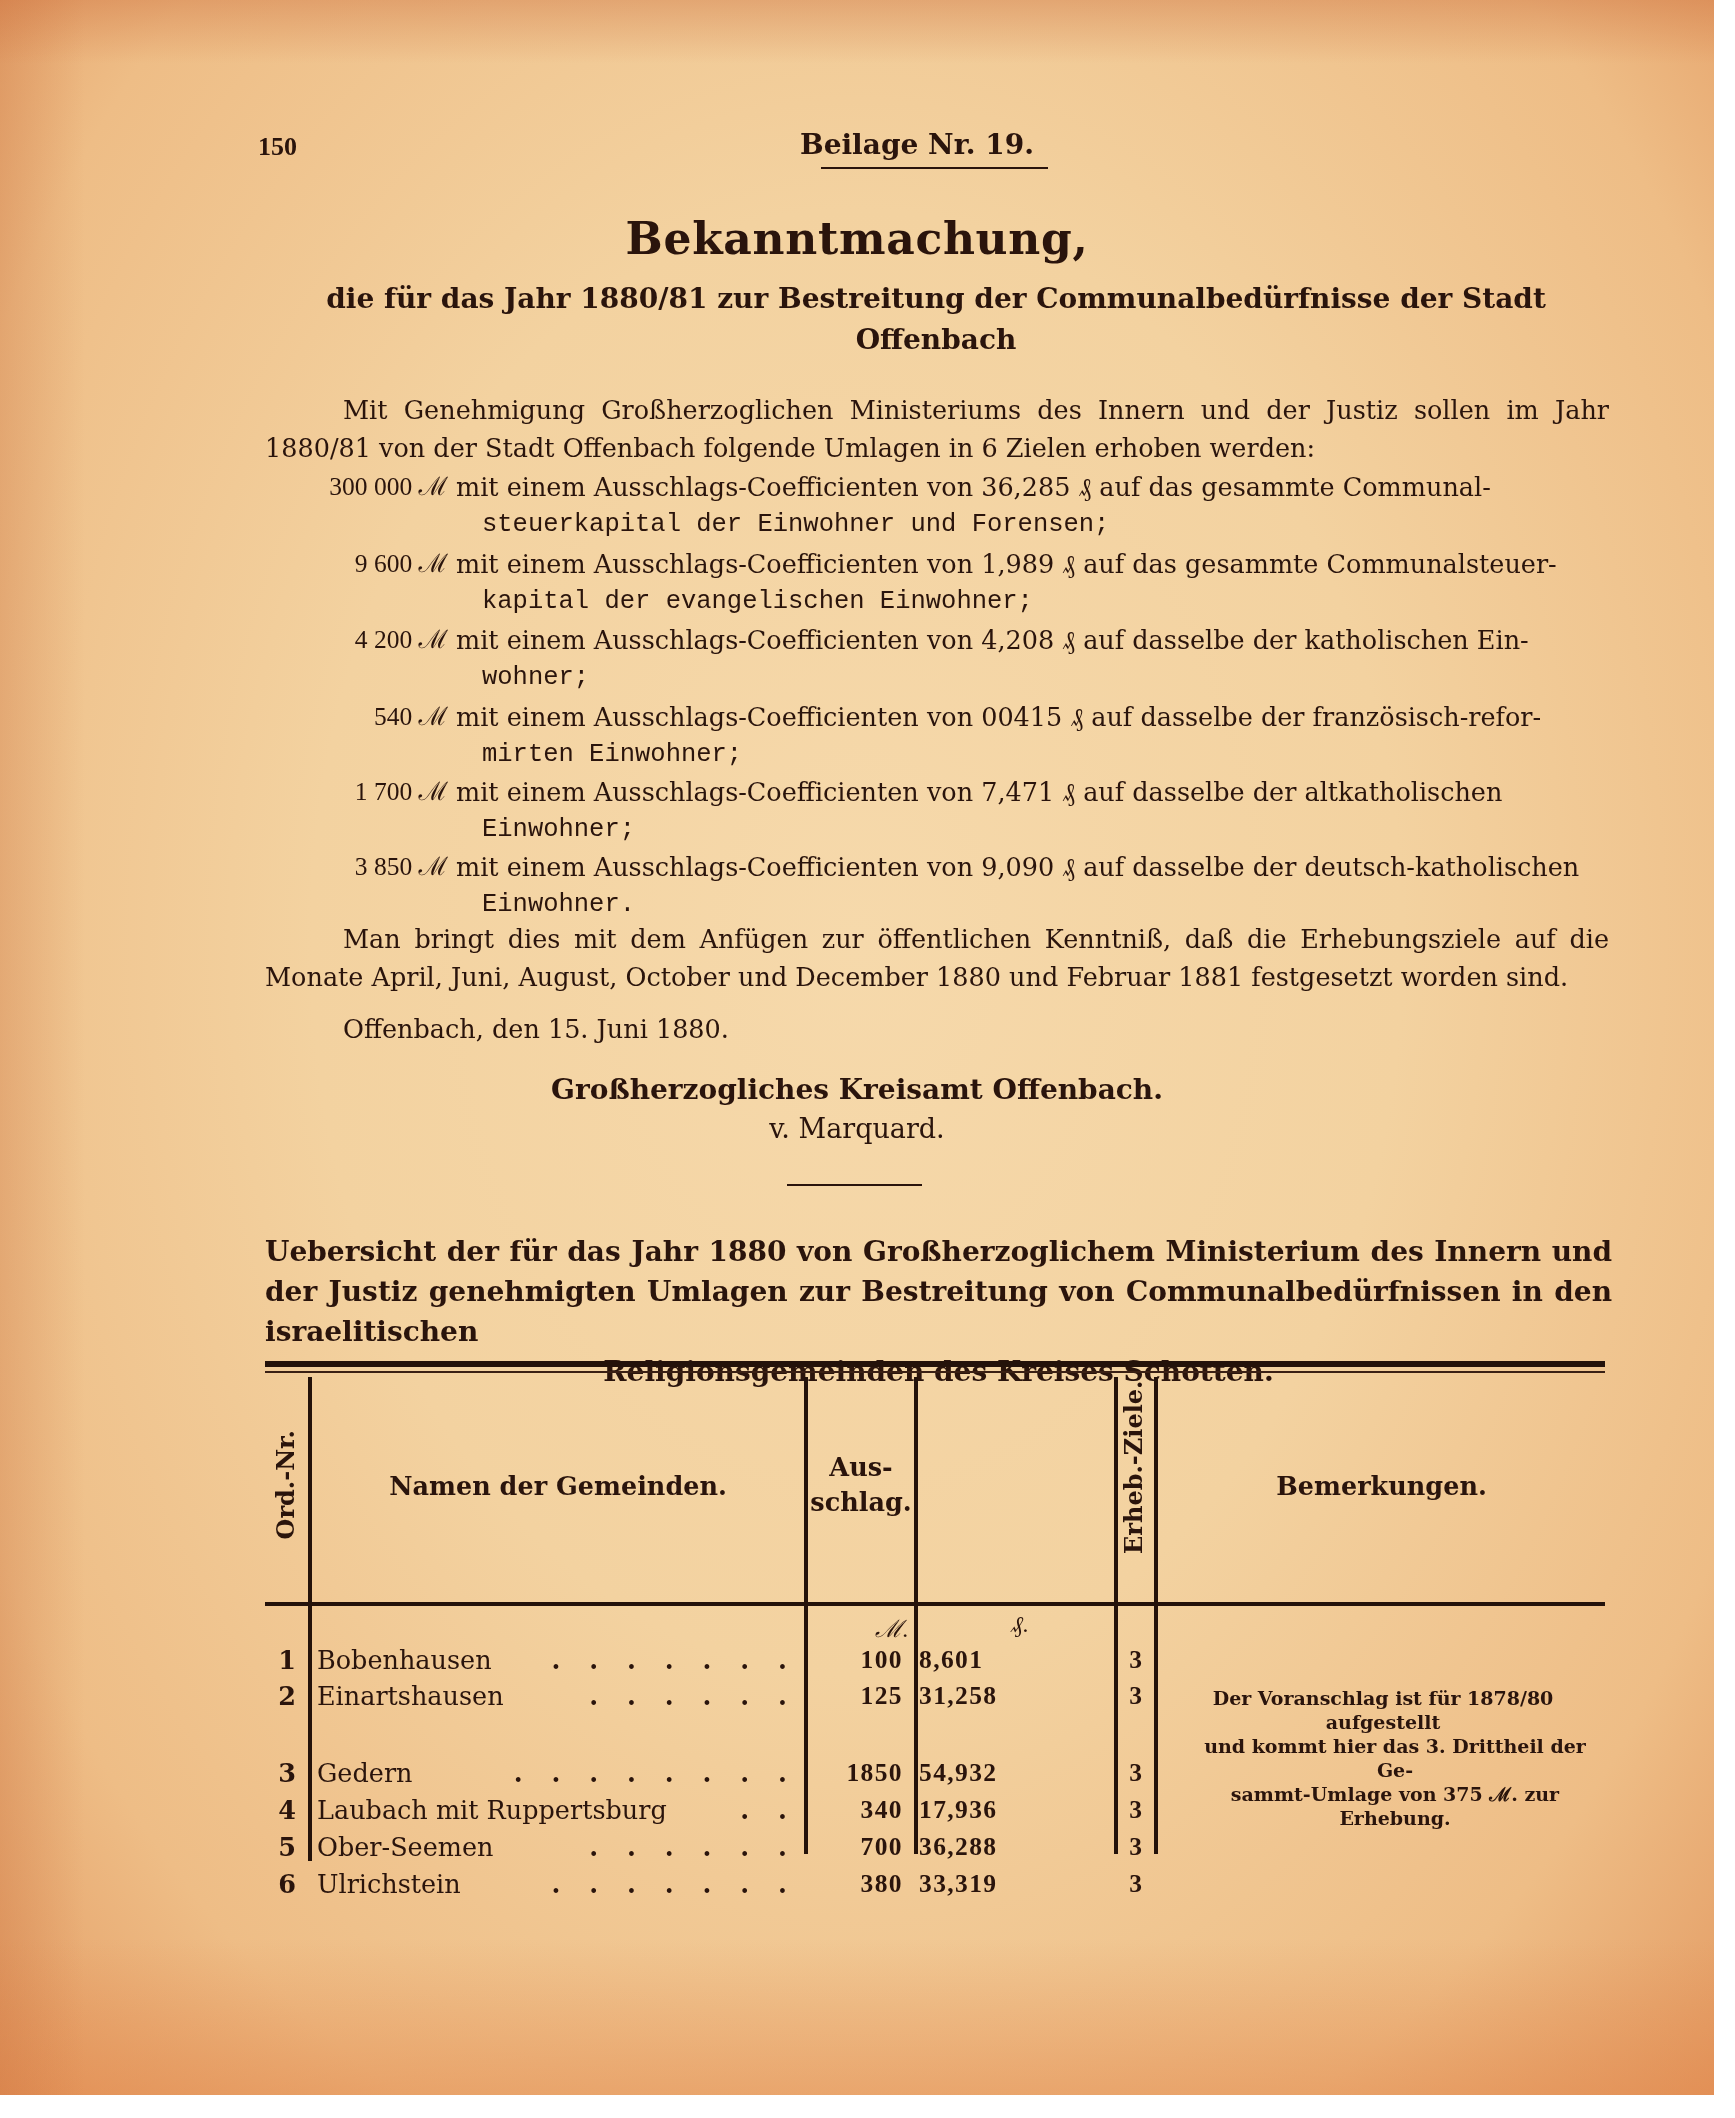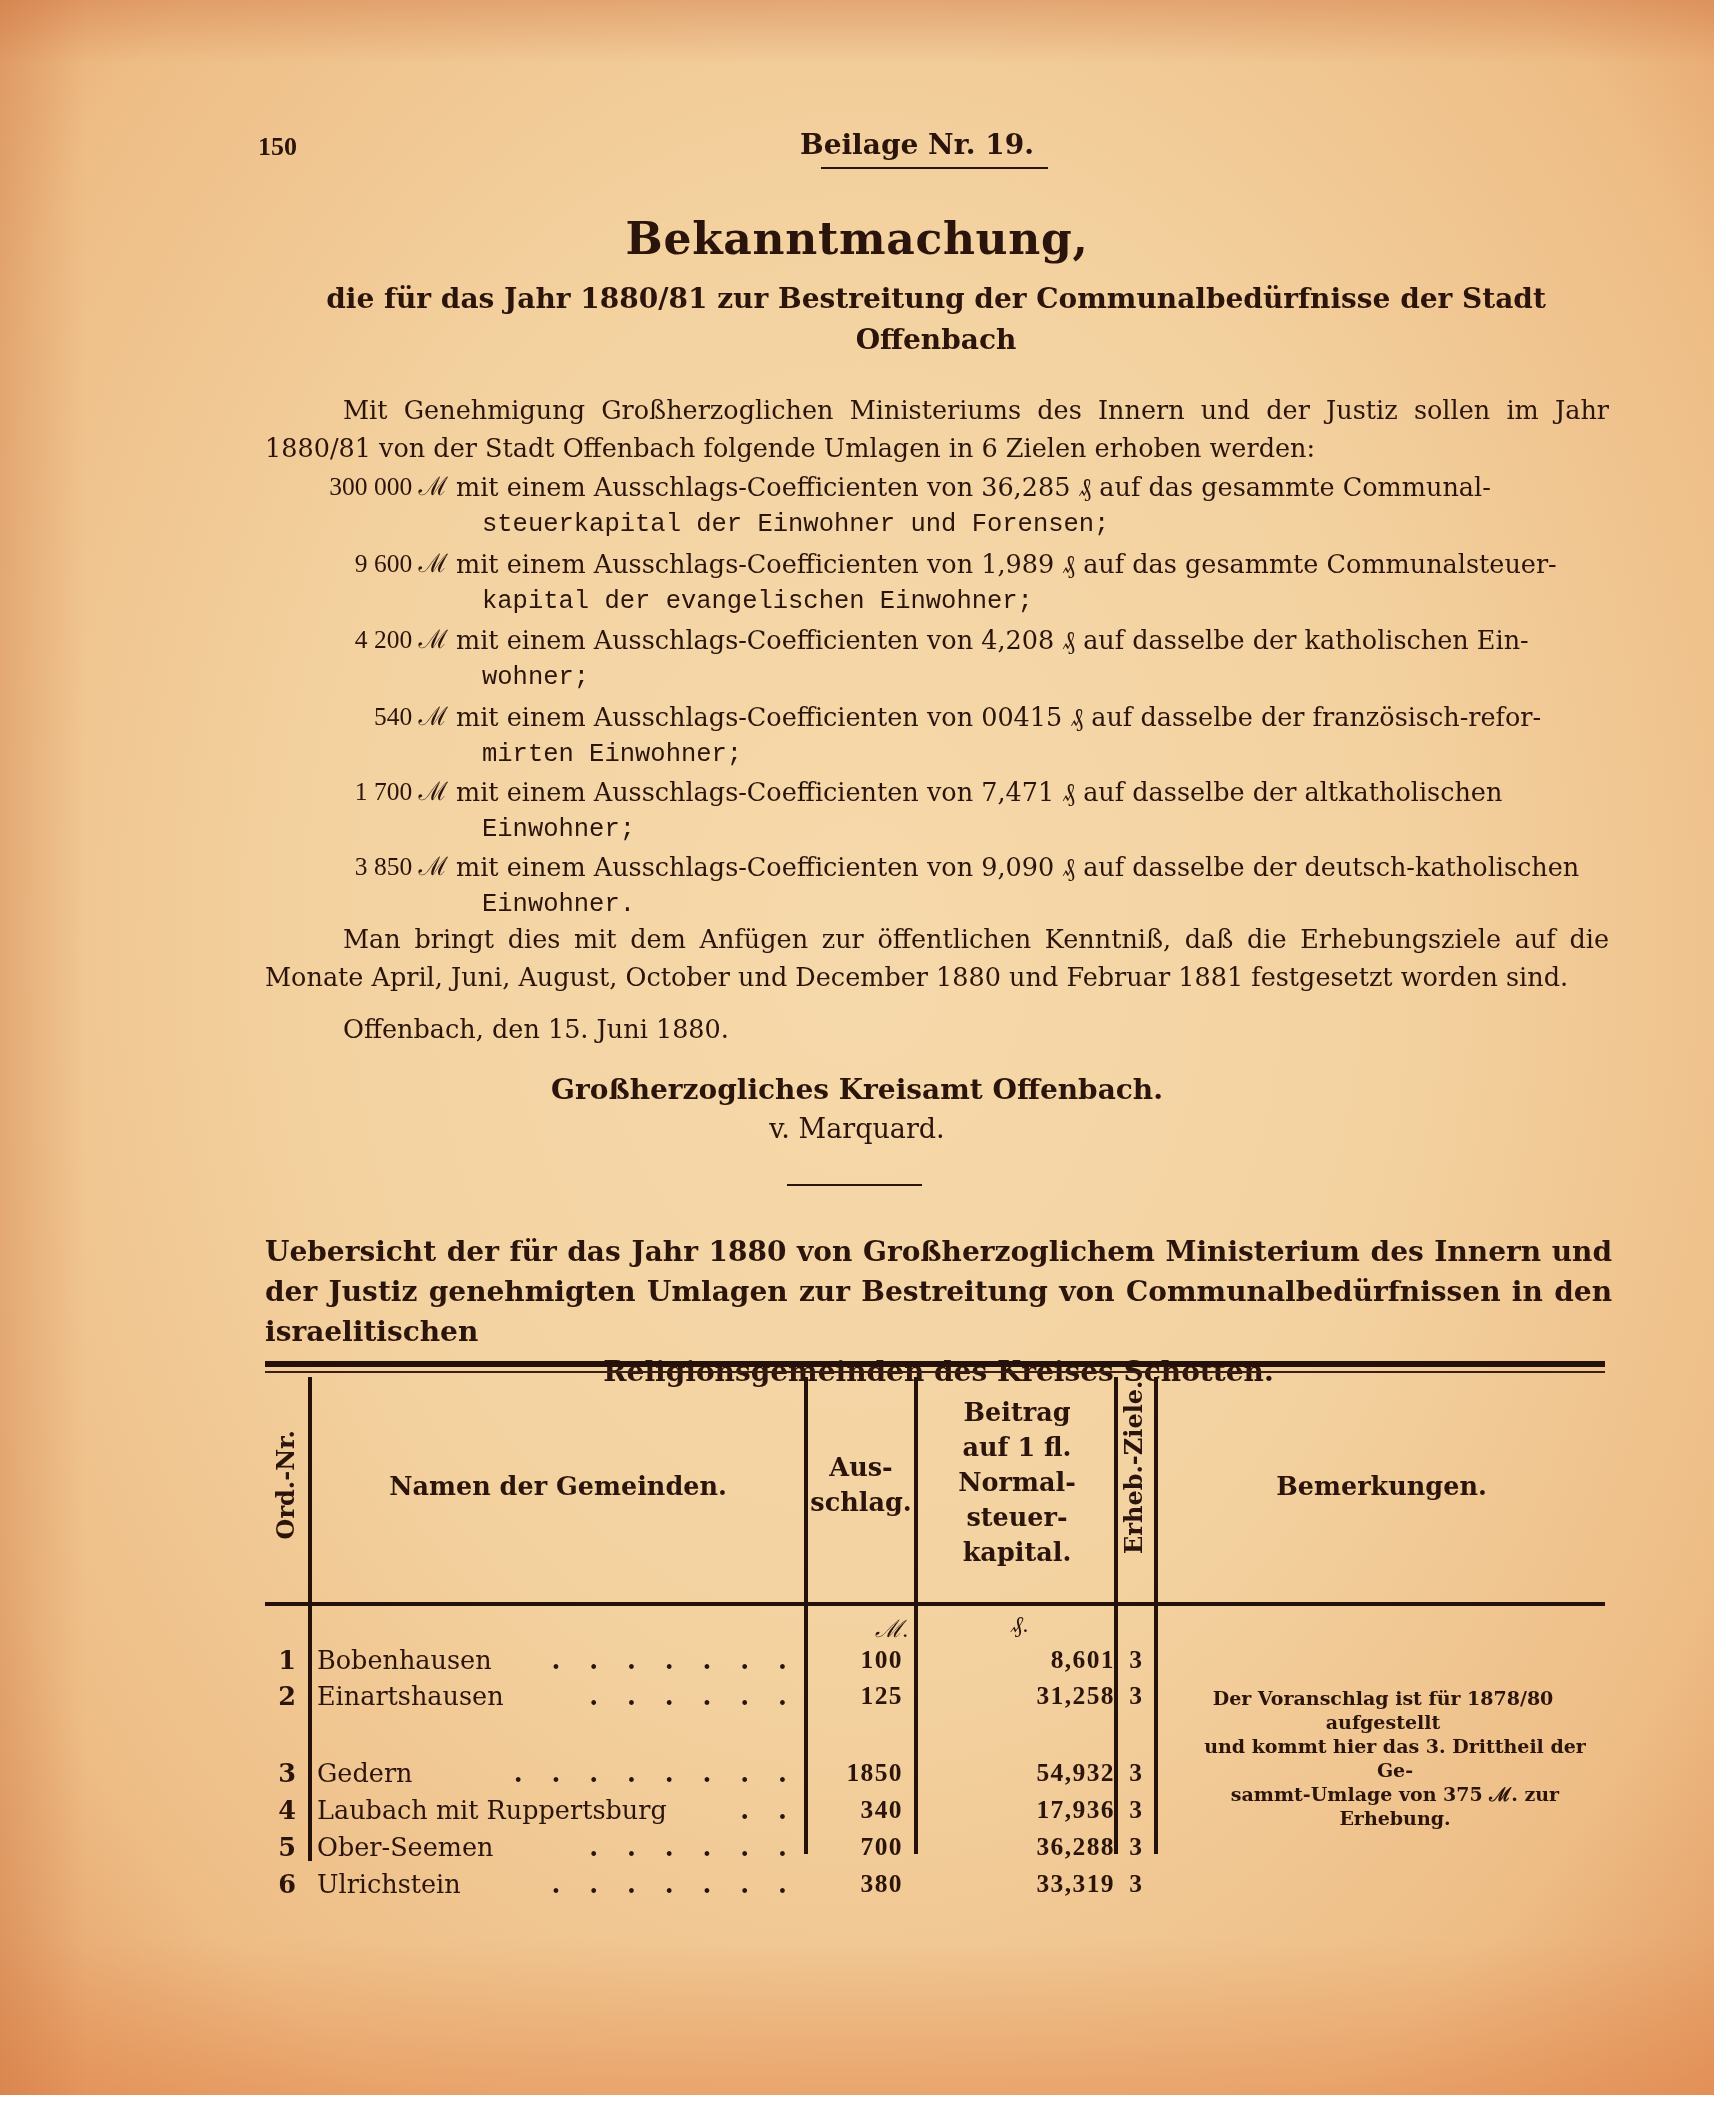--- a/index.html
+++ b/index.html
@@ -54,21 +54,21 @@
     .rule-thin { position: absolute; left: 0; right: 0; height: 2.1px; background: #3a2014; }
     .vline { position: absolute; width: 3.5px; background: #24120a; }
     .th { position: absolute; text-align: center; font-size: 25.5px; line-height: 35px; font-weight: bold; }
     .th-rot { position: absolute; font-size: 24px; font-weight: bold; transform: rotate(-90deg); transform-origin: center; white-space: nowrap; text-align: center; }
     .unit { position: absolute; font-style: italic; font-size: 24px; font-family: "Liberation Serif", serif; }
     .row { position: absolute; left: 0; width: 1340px; height: 37px; font-size: 25.5px; }
     .row .c-nr { position: absolute; left: 0; width: 31px; text-align: right; font-weight: bold; }
     .row .c-name { position: absolute; left: 41px; width: 730px; }
     .row .c-dots { position: absolute; left: 241px; width: 511px; text-align: right; letter-spacing: 10px; font-weight: bold; }
     .row .c-aus { position: absolute; left: 688px; width: 84px; text-align: right; font-weight: bold; letter-spacing: 1.4px; }
-    .row .c-beitrag { position: absolute; left: 808px; width: 255px; text-align: right; font-weight: bold; letter-spacing: 1.4px; }
+    .row .c-beitrag { position: absolute; left: 808px; width: 255px; text-align: left; font-weight: bold; letter-spacing: 1.4px; }
     .row .c-ziele { position: absolute; left: 1071px; width: 43px; text-align: center; font-weight: bold; }
     .remark { position: absolute; left: 1133px; top: 278px; width: 454px; font-size: 19px; line-height: 24px; font-weight: bold; }
     .remark span { display: block; text-align: center; }
     .remark .ind { padding-left: 24px; }
   </style>
 </head>
 <body>
 
 <div class="page">
 
@@ -140,27 +140,20 @@
     <div class="vline" style="left:849px;top:245px;height:248px"></div>
     <div class="vline" style="left:889px;top:15.6px;height:225px"></div>
     <div class="vline" style="left:889px;top:245px;height:248px"></div>
 
     <div class="th-rot" style="left:-33px;top:111px;width:106px">Ord.-Nr.</div>
     <div class="th" style="left:47px;width:492px;top:108px">Namen der Gemeinden.</div>
     <div class="th" style="left:543px;width:106px;top:89px">
       <div>Aus-</div>
       <div>schlag.</div>
     </div>
-    <div class="th" style="left:654px;width:196px;top:34px">
-      <div>Beitrag</div>
-      <div>auf 1 fl.</div>
-      <div>Normal-</div>
-      <div>steuer-</div>
-      <div>kapital.</div>
-    </div>
     <div class="th-rot" style="left:801px;top:111px;width:135px">Erheb.-Ziele.</div>
     <div class="th" style="left:893px;width:447px;top:108px">Bemerkungen.</div>
 
     <div class="unit" style="left:610px;top:250px">ℳ.</div>
     <div class="unit" style="left:746px;top:250px">₰.</div>
 
     <div class="row" style="top:284px">
       <span class="c-nr">1</span>
       <span class="c-name" style="left:52px">Bobenhausen</span>
       <span class="c-dots" style="left:43px;width:489px">. . . . . . .</span>

